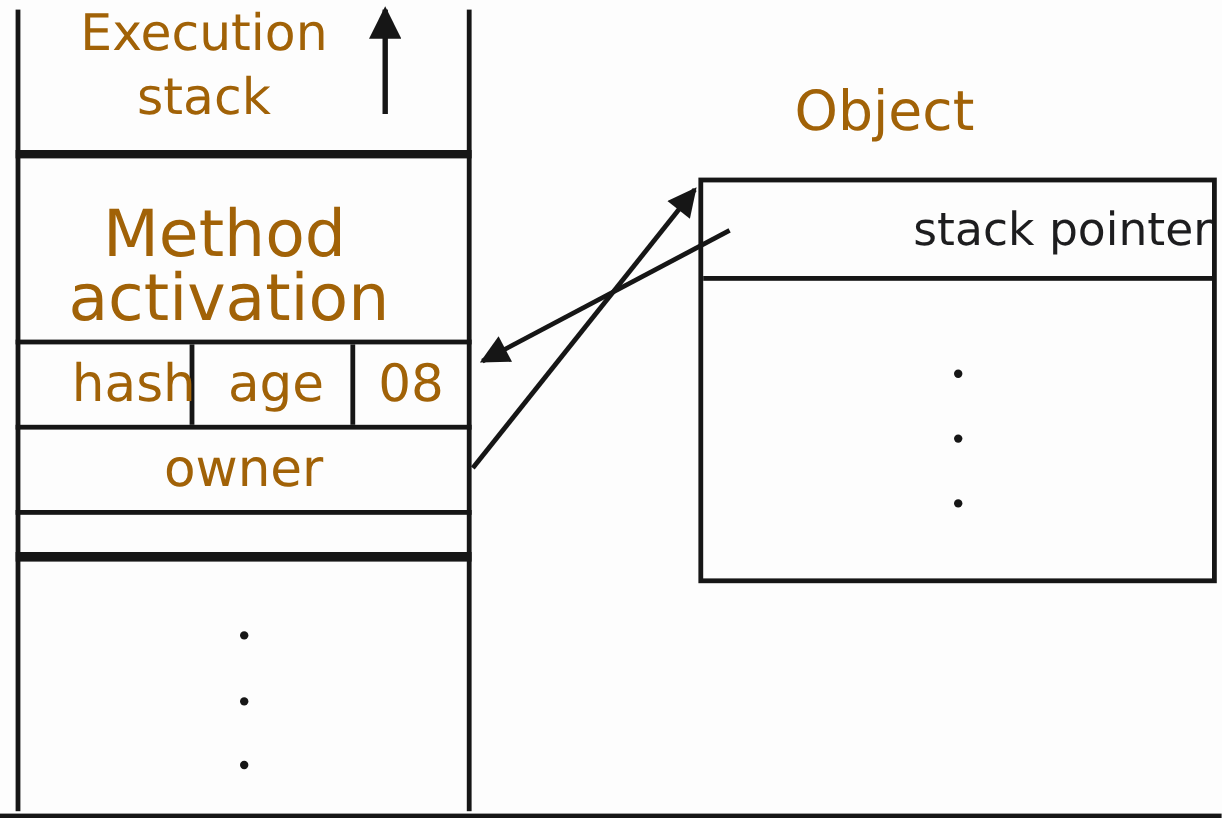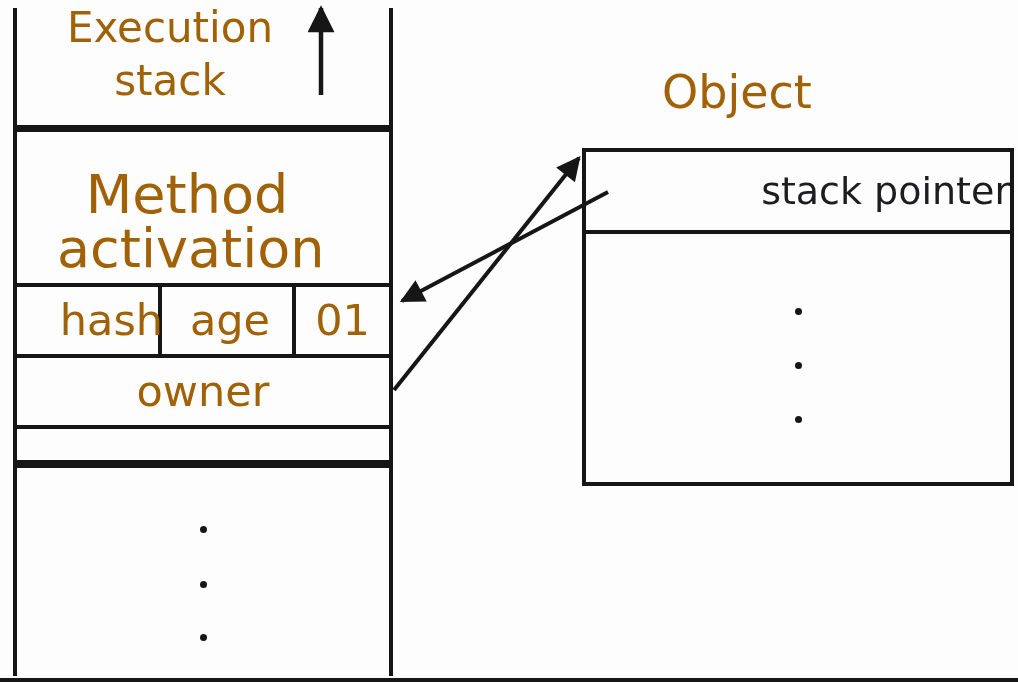--- a/index.html
+++ b/index.html
@@ -80,21 +80,21 @@
 
 <div class="label method-activation-label">Method activation</div>
 
 <div class="line" style="left:13px; top:283px; width:380px; height:4px;"></div>
 <div class="line" style="left:13px; top:354px; width:380px; height:4px;"></div>
 <div class="line" style="left:158px; top:287px; width:4px; height:67px;"></div>
 <div class="line" style="left:292px; top:287px; width:4px; height:67px;"></div>
 
 <div class="label cell-label" style="left:17px; width:141px;padding-left:24px;">hash</div>
 <div class="label cell-label" style="left:162px; width:136px;">age</div>
-<div class="label cell-label" style="left:296px; width:93px;">01</div>
+<div class="label cell-label" style="left:296px; width:93px;">08</div>
 
 <div class="label owner-label">owner</div>
 <div class="line" style="left:13px; top:425px; width:380px; height:4px;"></div>
 
 <div class="line" style="left:13px; top:460px; width:380px; height:8px;"></div>
 
 <div>
   <span class="dot" style="left:200px; top:526px;"></span>
   <span class="dot" style="left:200px; top:581px;"></span>
   <span class="dot" style="left:200px; top:634px;"></span>

